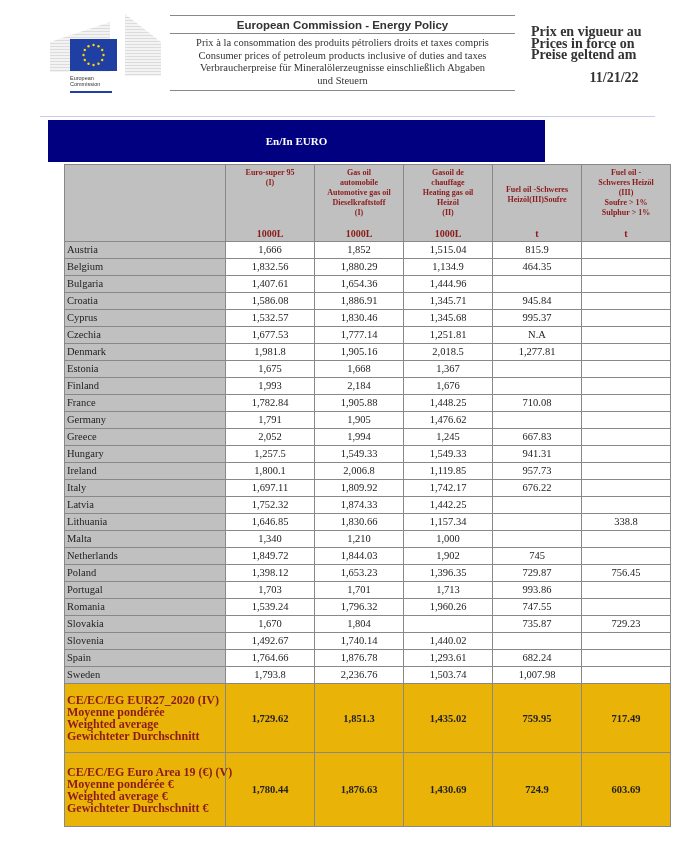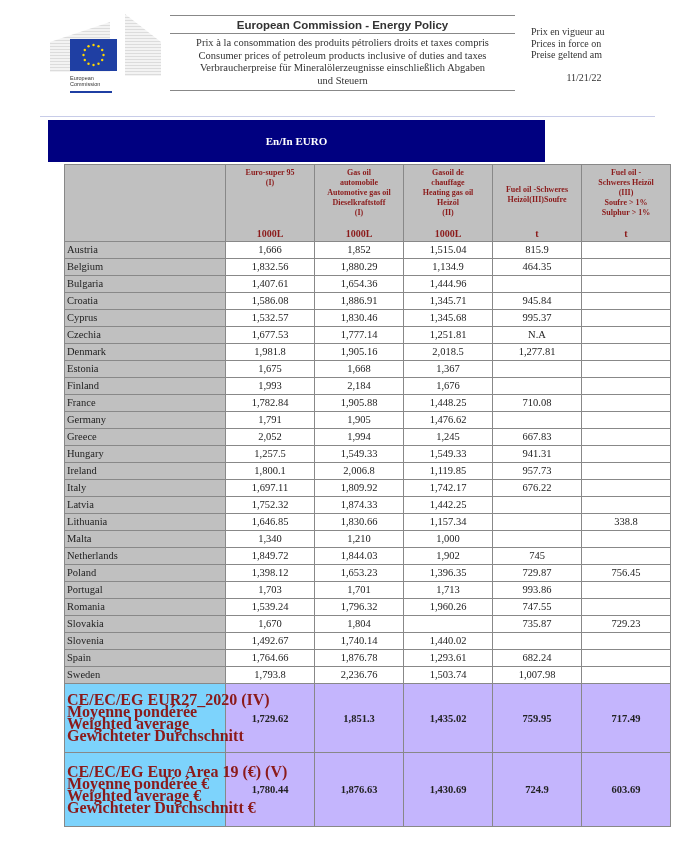--- a/index.html
+++ b/index.html
@@ -10,41 +10,41 @@
   .logo .flag { position: absolute; left: 20px; top: 25px; width: 47px; height: 32px; background: #1f3fa3; }
   .logo .flag svg { position: absolute; left: 0; top: 0; }
   .logo .ec-text { position: absolute; left: 20px; top: 61px; font-family: "Liberation Sans", sans-serif; font-size: 5.5px; line-height: 6px; color: #333; }
   .logo .ec-line { position: absolute; left: 20px; top: 77px; width: 42px; height: 2px; background: #1f3fa3; }
 
   .head-center { position: absolute; left: 170px; top: 15px; width: 345px; }
   .head-center .rule { height: 1px; background: #888; }
   .head-title { font-family: "Liberation Sans", sans-serif; font-weight: bold; font-size: 11.5px; text-align: center; color: #333; padding: 3px 0 2px; }
   .head-sub { font-size: 10.5px; line-height: 12.5px; text-align: center; color: #333; padding: 3px 0 3px; }
 
-  .head-right { position: absolute; left: 531px; top: 26px; font-size: 10px; line-height: 11.5px; color: #333; }
+  .head-right { position: absolute; left: 531px; top: 26px; font-size: 14px; line-height: 11.5px; color: #333; font-weight: bold; }
   .head-right .date { text-align: right; margin-top: 11px; padding-right: 3px; }
 
   .top-rule { position: absolute; left: 40px; top: 116px; width: 615px; height: 1px; background: #c8cce8; }
 
   .banner { position: absolute; left: 48px; top: 120px; width: 497px; height: 42px; background: #000080; color: #fff; font-weight: bold; font-size: 11px; display: flex; align-items: center; justify-content: center; }
 
   table.prices { position: absolute; left: 64px; top: 164px; border-collapse: collapse; table-layout: fixed; width: 605px; font-size: 10.5px; }
   table.prices td, table.prices th { border: 1px solid #888; padding: 0; }
   table.prices col.c0 { width: 161px; }
   table.prices col.cn { width: 89px; }
   th.hcell { background: #c0c0c0; color: #8b1a1a; font-size: 8px; font-weight: bold; line-height: 10px; vertical-align: top; height: 76px; position: relative; }
   th.hcell .lbl { display: block; padding-top: 3px; }
   th.hcell .unit { position: absolute; left: 0; right: 0; bottom: 2px; font-size: 10px; text-align: center; }
   th.blank { background: #c0c0c0; }
   td.country { background: #c0c0c0; text-align: left; padding-left: 2px !important; height: 16px; line-height: 16px; white-space: nowrap; }
   td.val { background: #fff; text-align: center; height: 16px; line-height: 16px; }
-  td.sum-label { background: #7dd3fc; color: #8b1a1a; font-weight: bold; font-size: 16px; line-height: 12px; padding: 4px 0 4px 2px !important; white-space: nowrap; vertical-align: middle; }
+  td.sum-label { background: #eab308; color: #8b1a1a; font-weight: bold; font-size: 12px; line-height: 12px; padding: 4px 0 4px 2px !important; white-space: nowrap; vertical-align: middle; }
   tr.sum1 td { height: 60px; }
   tr.sum2 td { height: 65px; margin-left: 43px; }
-  td.sum-val { background: #c4b5fd; text-align: center; font-weight: bold; font-size: 10.5px; }
+  td.sum-val { background: #eab308; text-align: center; font-weight: bold; font-size: 10.5px; }
 </style>
 </head>
 <body>
 
 <div class="logo">
   <div class="bldg" style="left:0;top:8px;width:60px;height:50px;clip-path:polygon(0 40%,100% 0,100% 100%,0 100%);"></div>
   <div class="bldg" style="left:75px;top:0;width:36px;height:62px;clip-path:polygon(0 0,100% 45%,100% 100%,0 100%);"></div>
   <div class="flag">
     <svg width="47" height="32" viewBox="0 0 47 32">
       <g fill="#ffd700">

